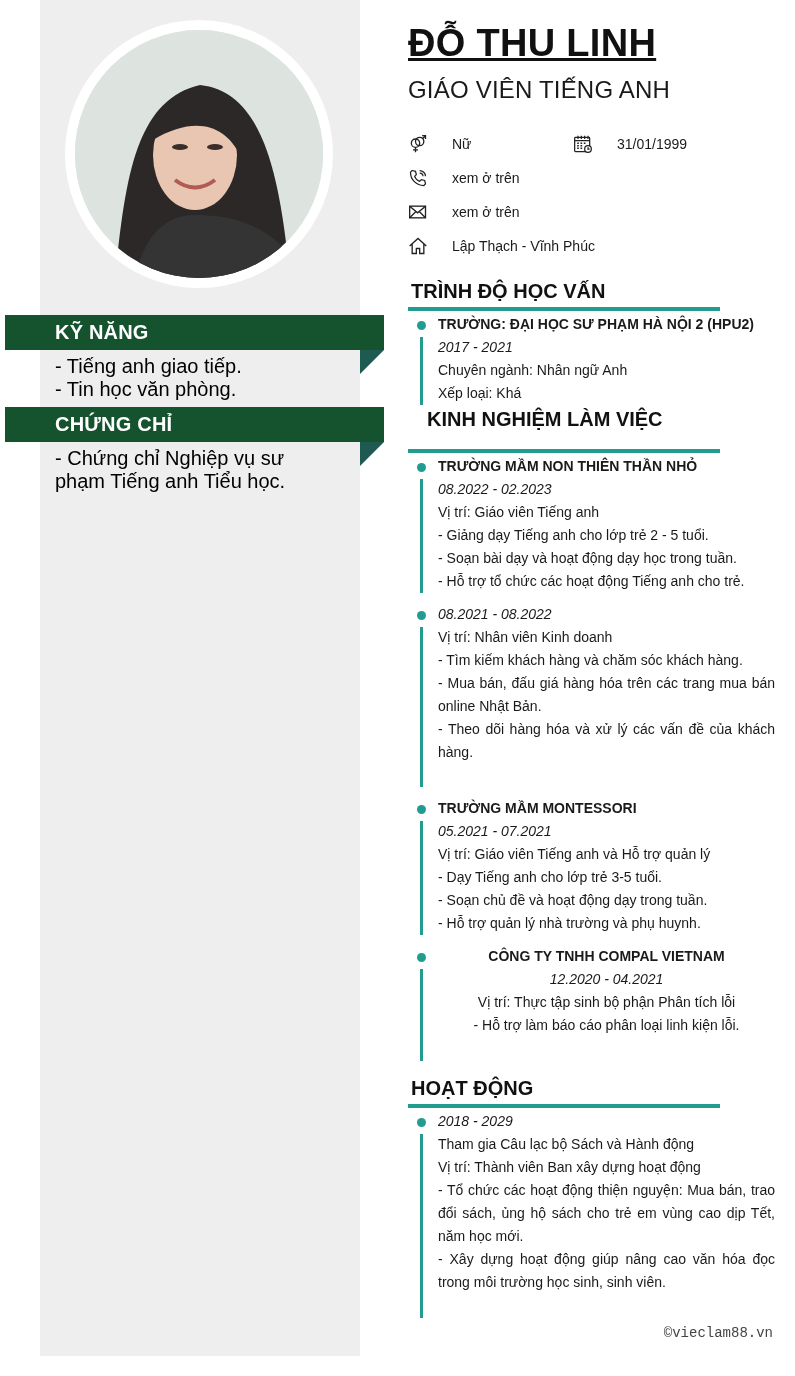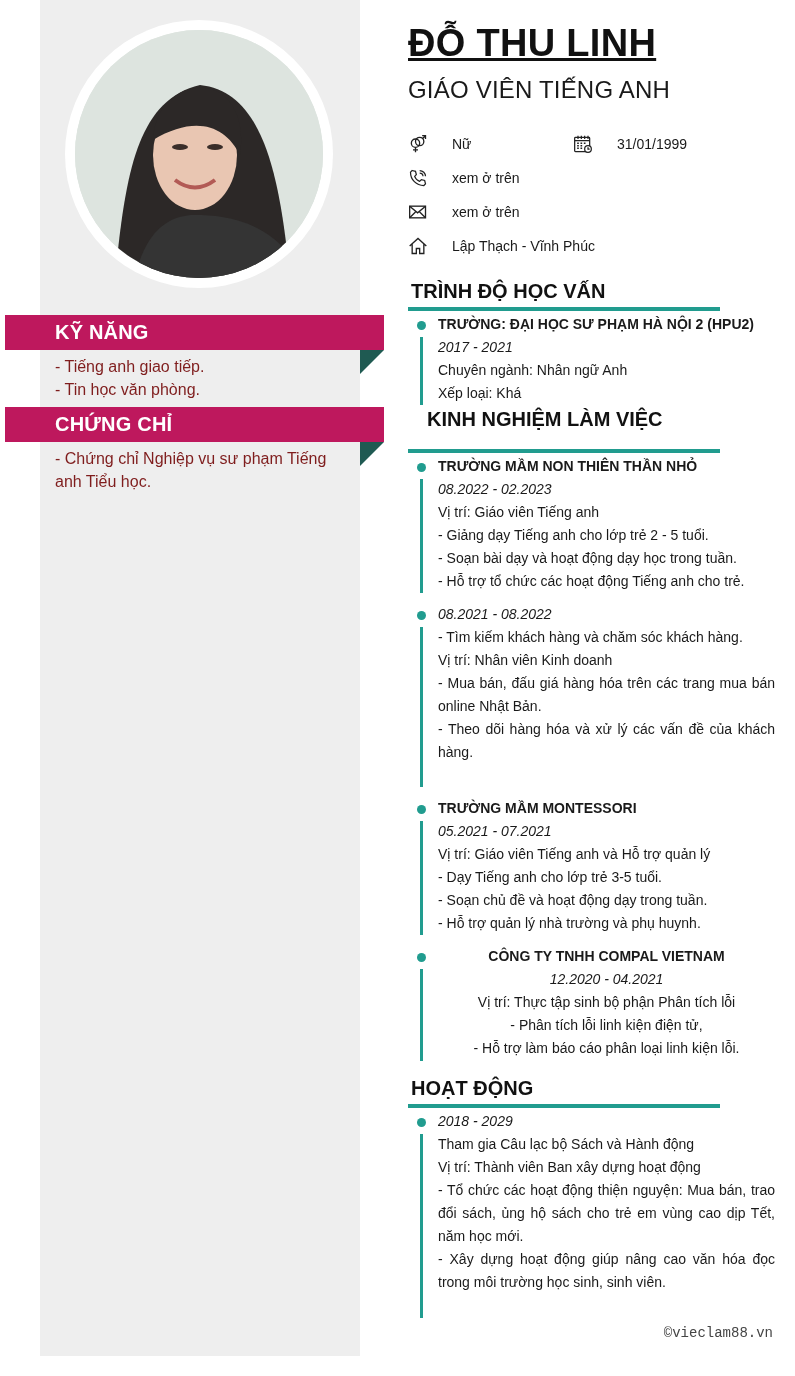--- a/index.html
+++ b/index.html
@@ -6,25 +6,25 @@
   html, body { width: 795px; height: 1376px; background: #ffffff; overflow: hidden; }
   body { position: relative; font-family: "Liberation Sans", sans-serif; color: #1a1a1a; }
 
   .sidebar { position: absolute; left: 40px; top: 0; width: 320px; height: 1356px; background: #eeeeee; }
   .avatar-ring { position: absolute; left: 65px; top: 20px; width: 268px; height: 268px; border-radius: 50%; background: #ffffff; }
   .avatar { position: absolute; left: 75px; top: 30px; width: 248px; height: 248px; border-radius: 50%; overflow: hidden;
             background: radial-gradient(circle at 50% 40%, #e8c4b0 0 18%, transparent 19%),
                         linear-gradient(180deg, #dfe6e1 0%, #d7ded9 100%); }
   .avatar svg { width: 100%; height: 100%; display: block; }
 
-  .ribbon { position: absolute; left: 5px; width: 379px; height: 35px; background: #be185d; }
+  .ribbon { position: absolute; left: 5px; width: 379px; height: 35px; background: #14532d; }
   .ribbon .title { position: absolute; left: 50px; top: 6px; color: #fff; font-weight: bold; font-size: 20px; letter-spacing: 0.2px; }
   .fold { position: absolute; left: 360px; width: 0; height: 0; border-top: 24px solid #1f5a52; border-right: 24px solid transparent; }
 
-  .side-text { position: absolute; left: 55px; width: 290px; font-size: 16px; line-height: 23px; color: #7f1d1d; }
+  .side-text { position: absolute; left: 55px; width: 290px; font-size: 20px; line-height: 23px; color: #000000; }
 
   .name { position: absolute; left: 408px; top: 22px; font-size: 38px; font-weight: bold; letter-spacing: 0.3px; color: #111; text-decoration: underline; }
   .job { position: absolute; left: 408px; top: 76px; font-size: 24px; color: #1a1a1a; letter-spacing: 0.2px; }
 
   .info-row { position: absolute; font-size: 14px; display: flex; align-items: center; gap: 10px; }
   .info-row .ic { width: 22px; height: 22px; margin-right: 13px; display: inline-flex; align-items: center; justify-content: center; }
   .info-row .ic svg { width: 20px; height: 20px; }
 
   .sec-title { position: absolute; left: 411px; font-size: 20px; font-weight: bold; color: #111; }
   .sec-line { position: absolute; left: 408px; width: 312px; height: 4px; background: #219c8f; }
@@ -148,22 +148,22 @@
   <div>Vị trí: Giáo viên Tiếng anh</div>
   <div>- Giảng dạy Tiếng anh cho lớp trẻ 2 - 5 tuổi.</div>
   <div>- Soạn bài dạy và hoạt động dạy học trong tuần.</div>
   <div>- Hỗ trợ tổ chức các hoạt động Tiếng anh cho trẻ.</div>
 </div>
 
 <div class="tl-dot" style="top:611px;"></div>
 <div class="tl-bar" style="top:627px; height:160px;"></div>
 <div class="entry" style="top:603px;">
   <div class="date">08.2021 -  08.2022</div>
+  <div>Vị trí: Nhân viên Kinh doanh</div>
   <div>- Tìm kiếm khách hàng và chăm sóc  khách hàng.</div>
-  <div>Vị trí: Nhân viên Kinh doanh</div>
   <div class="just">- Mua bán, đấu giá hàng hóa trên các trang mua bán online Nhật Bản.</div>
   <div class="just">- Theo dõi hàng hóa và xử lý các vấn đề của khách hàng.</div>
 </div>
 
 <div class="tl-dot" style="top:805px;"></div>
 <div class="tl-bar" style="top:821px; height:114px;"></div>
 <div class="entry" style="top:797px;">
   <div class="head">TRƯỜNG MẦM MONTESSORI</div>
   <div class="date">05.2021 - 07.2021</div>
   <div>Vị trí: Giáo viên Tiếng anh và Hỗ trợ quản lý</div>
@@ -171,21 +171,20 @@
   <div>- Soạn chủ đề và hoạt động dạy trong tuần.</div>
   <div>- Hỗ trợ quản lý nhà trường và phụ huynh.</div>
 </div>
 
 <div class="tl-dot" style="top:953px;"></div>
 <div class="tl-bar" style="top:969px; height:92px;"></div>
 <div class="entry" style="top:945px;text-align:center;">
   <div class="head">CÔNG TY TNHH COMPAL VIETNAM</div>
   <div class="date">12.2020 - 04.2021</div>
   <div>Vị trí: Thực tập sinh bộ phận Phân tích lỗi</div>
-  <div>- Phân tích lỗi linh kiện điện tử,</div>
   <div>- Hỗ trợ làm báo cáo phân loại linh kiện lỗi.</div>
 </div>
 
 <div class="sec-title" style="top:1077px;">HOẠT ĐỘNG</div>
 <div class="sec-line" style="top:1104px;"></div>
 <div class="tl-dot" style="top:1118px;"></div>
 <div class="tl-bar" style="top:1134px; height:184px;"></div>
 <div class="entry" style="top:1110px;">
   <div class="date">2018 - 2029</div>
   <div>Tham gia Câu lạc bộ Sách và Hành động</div>

